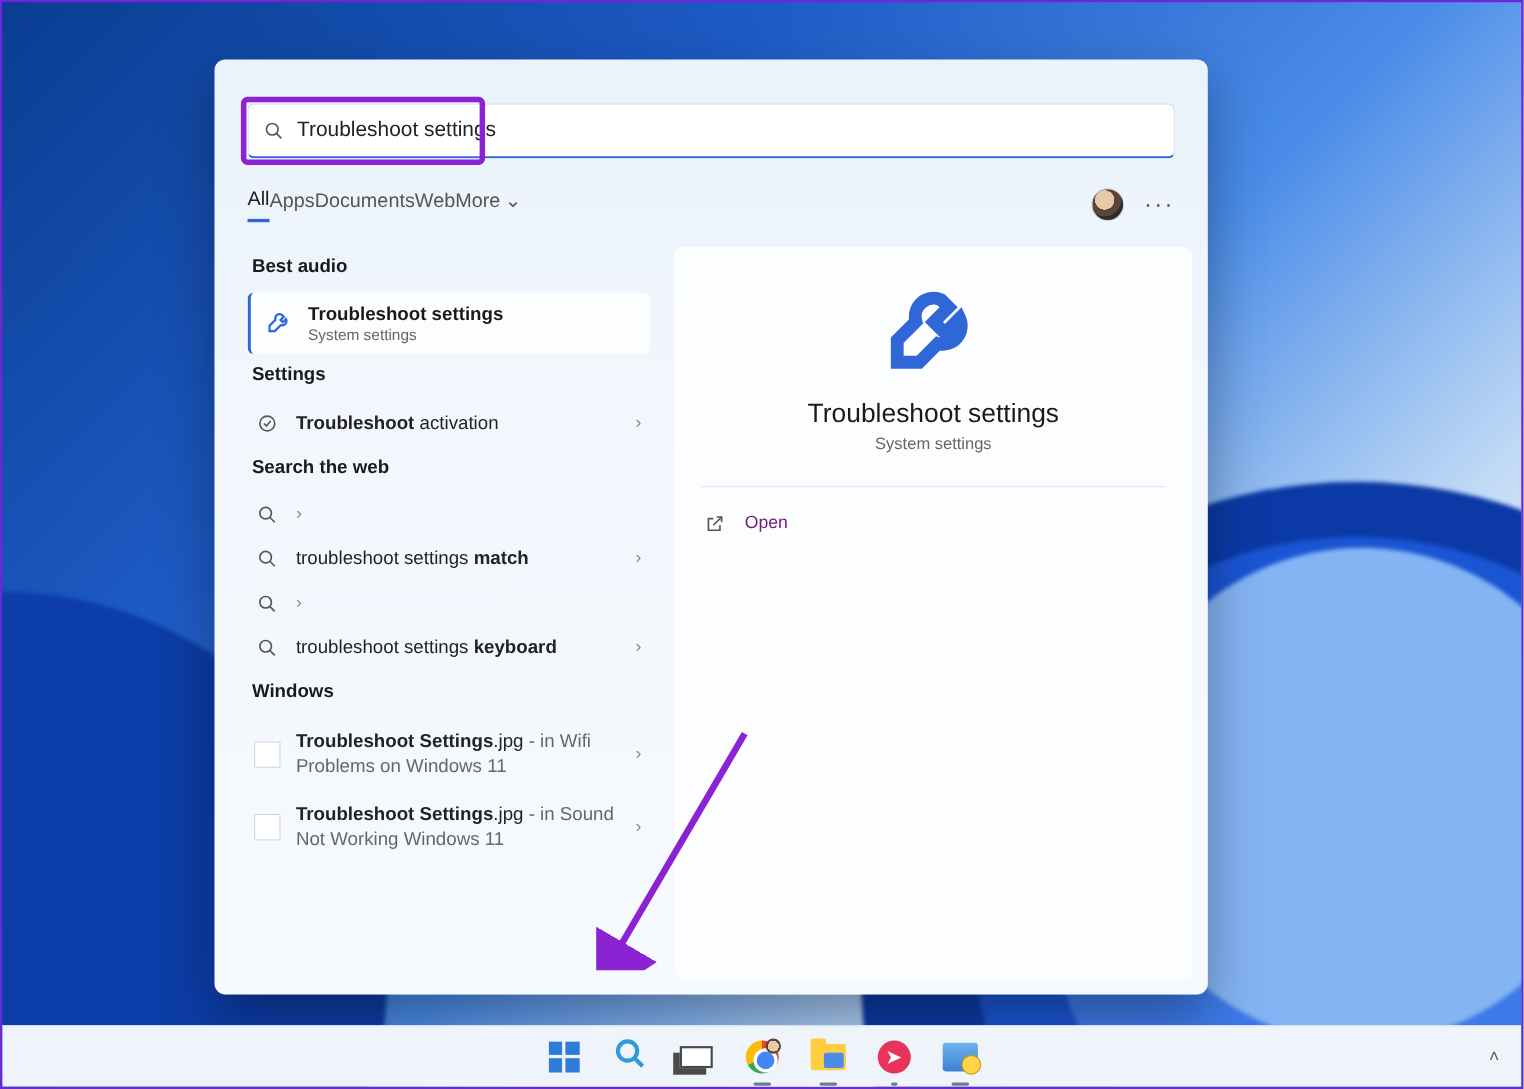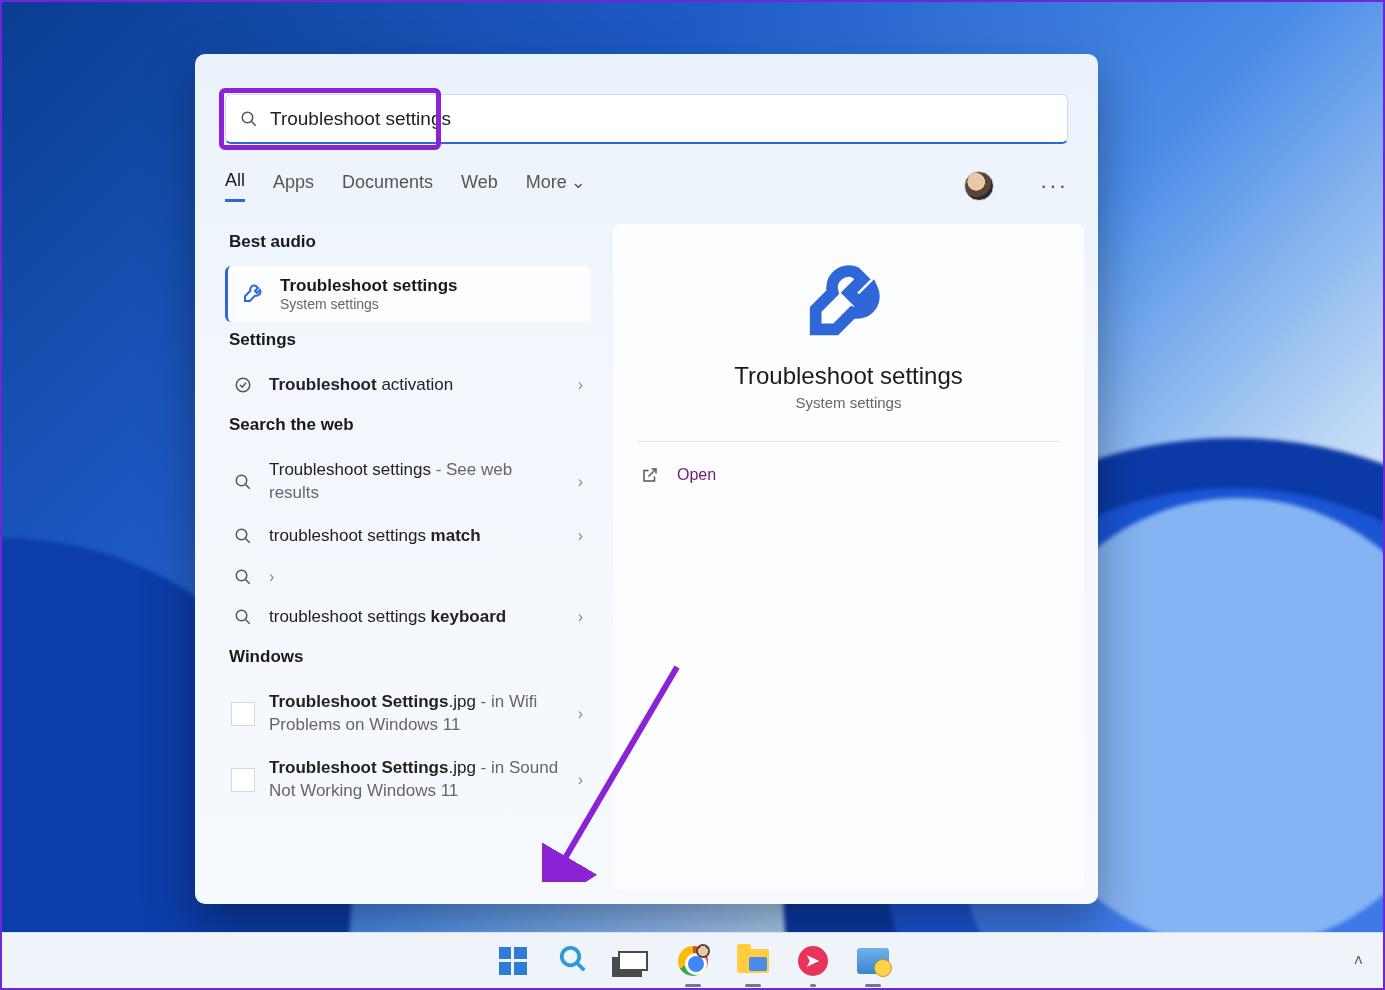--- a/index.html
+++ b/index.html
@@ -49,21 +49,20 @@
     position:absolute; left:-6px; top:-6px;
     width:222px; height:62px;
     border:5px solid #8b23d4; border-radius:6px;
     pointer-events:none;
   }
 
   .tabs-row {
     display:flex; align-items:center;
     margin:26px 30px 0 30px;
     font-size:18px; color:#555;
-    gap:28px;
   }
   .tab { cursor:pointer; padding-bottom:8px; }
   .tab.active { color:#1a1a1a; border-bottom:3px solid #2f67d8; }
   .tab-more { display:flex; align-items:center; gap:4px;justify-content:flex-end; }
   .spacer { flex:1; }
   .avatar {
     width:30px; height:30px; border-radius:50%;
     background: radial-gradient(circle at 40% 35%, #e7c9a8 0 35%, #5b443a 36% 60%, #2c2c2c 61% 100%);
     border:1px solid #d0d7e2;
   }
@@ -254,23 +253,20 @@
 
       <div class="section-header">Search the web</div>
 
       <div class="result-item">
         <span class="result-icon">
             <svg viewBox="0 0 24 24">
               <circle cx="10" cy="10" r="7"></circle>
               <line x1="15" y1="15" x2="21" y2="21"></line>
             </svg>
           </span>
-        <div class="result-text">
-          <span>Troubleshoot settings</span><span class="suffix"> - See web results</span>
-        </div>
         <span class="chev">›</span>
       </div>
       <div class="result-item">
         <span class="result-icon">
             <svg viewBox="0 0 24 24">
               <circle cx="10" cy="10" r="7"></circle>
               <line x1="15" y1="15" x2="21" y2="21"></line>
             </svg>
           </span>
         <div class="result-text">

